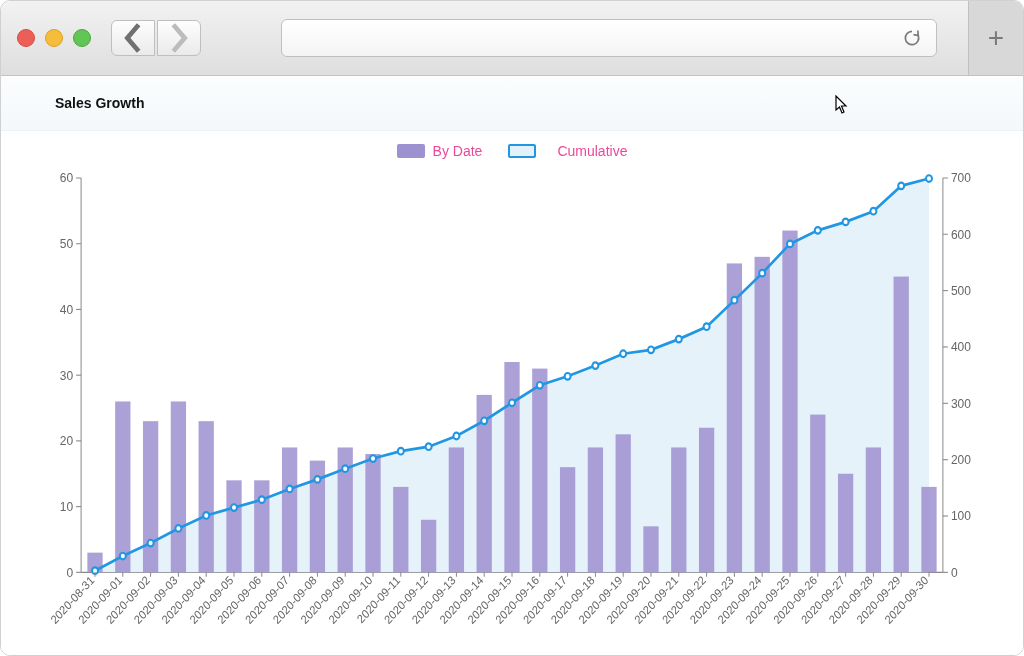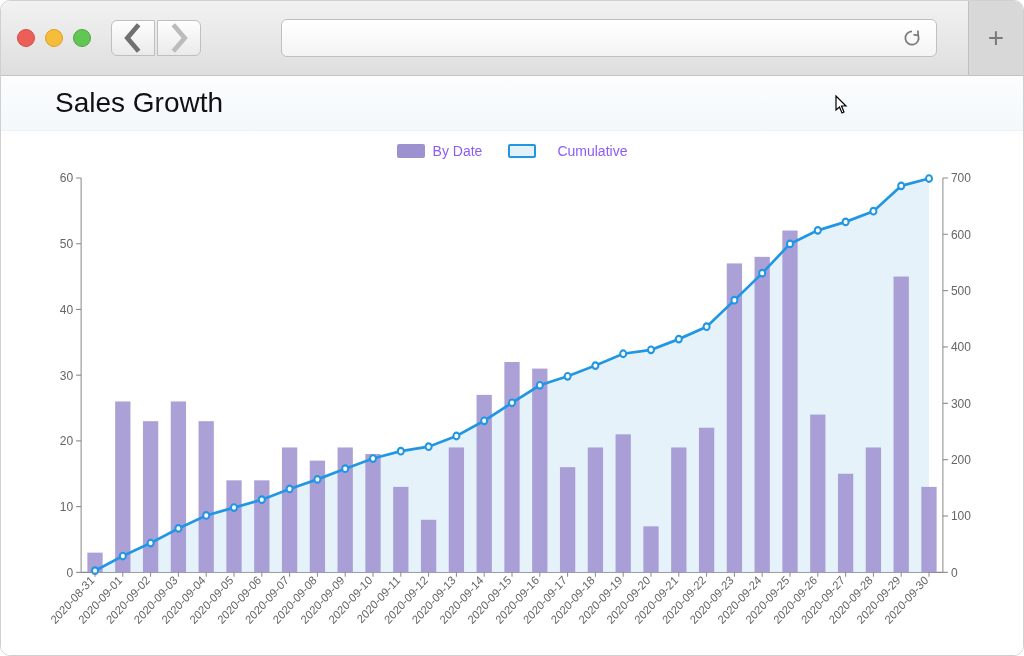--- a/index.html
+++ b/index.html
@@ -38,24 +38,24 @@
     border-left:1px solid #c0c0c0;
   }
   .page {
     height:calc(100% - 74px); background:#fff; padding:0;
     display:flex; flex-direction:column;
   }
   .subheader {
     height:54px; display:flex; align-items:center; padding:0 30px;
     background:linear-gradient(#fbfdfe,#f4f8fb); border-bottom:1px solid #eef2f5;
   }
-  .subheader h1 { margin:0; font-size:28px; font-weight:400; color:#111; padding-left:24px; }
+  .subheader h1 { margin:0; font-size:14px; font-weight:700; color:#111; padding-left:24px; }
   .chartwrap { position:relative; flex:1; padding:12px 30px 20px 30px; }
   svg { width:100%; height:100%; display:block; }
-  .legend { display:flex; gap:26px; align-items:center; justify-content:center; font-size:14px; color:#8b5cf6; margin-bottom:8px; }
+  .legend { display:flex; gap:26px; align-items:center; justify-content:center; font-size:14px; color:#ec4899; margin-bottom:8px; }
   .legend .swatch-bar { width:28px; height:14px; background:#9e91cf; border-radius:2px; }
   .legend .swatch-area { width:28px; height:14px; background:#e3f1f9; border:2px solid #2196e3; border-radius:2px; box-sizing:border-box; }
   .cursor {
     position:absolute; width:16px; height:20px; pointer-events:none; z-index:50;
   }
 </style>
 </head>
 <body>
 
 <div class="window">

